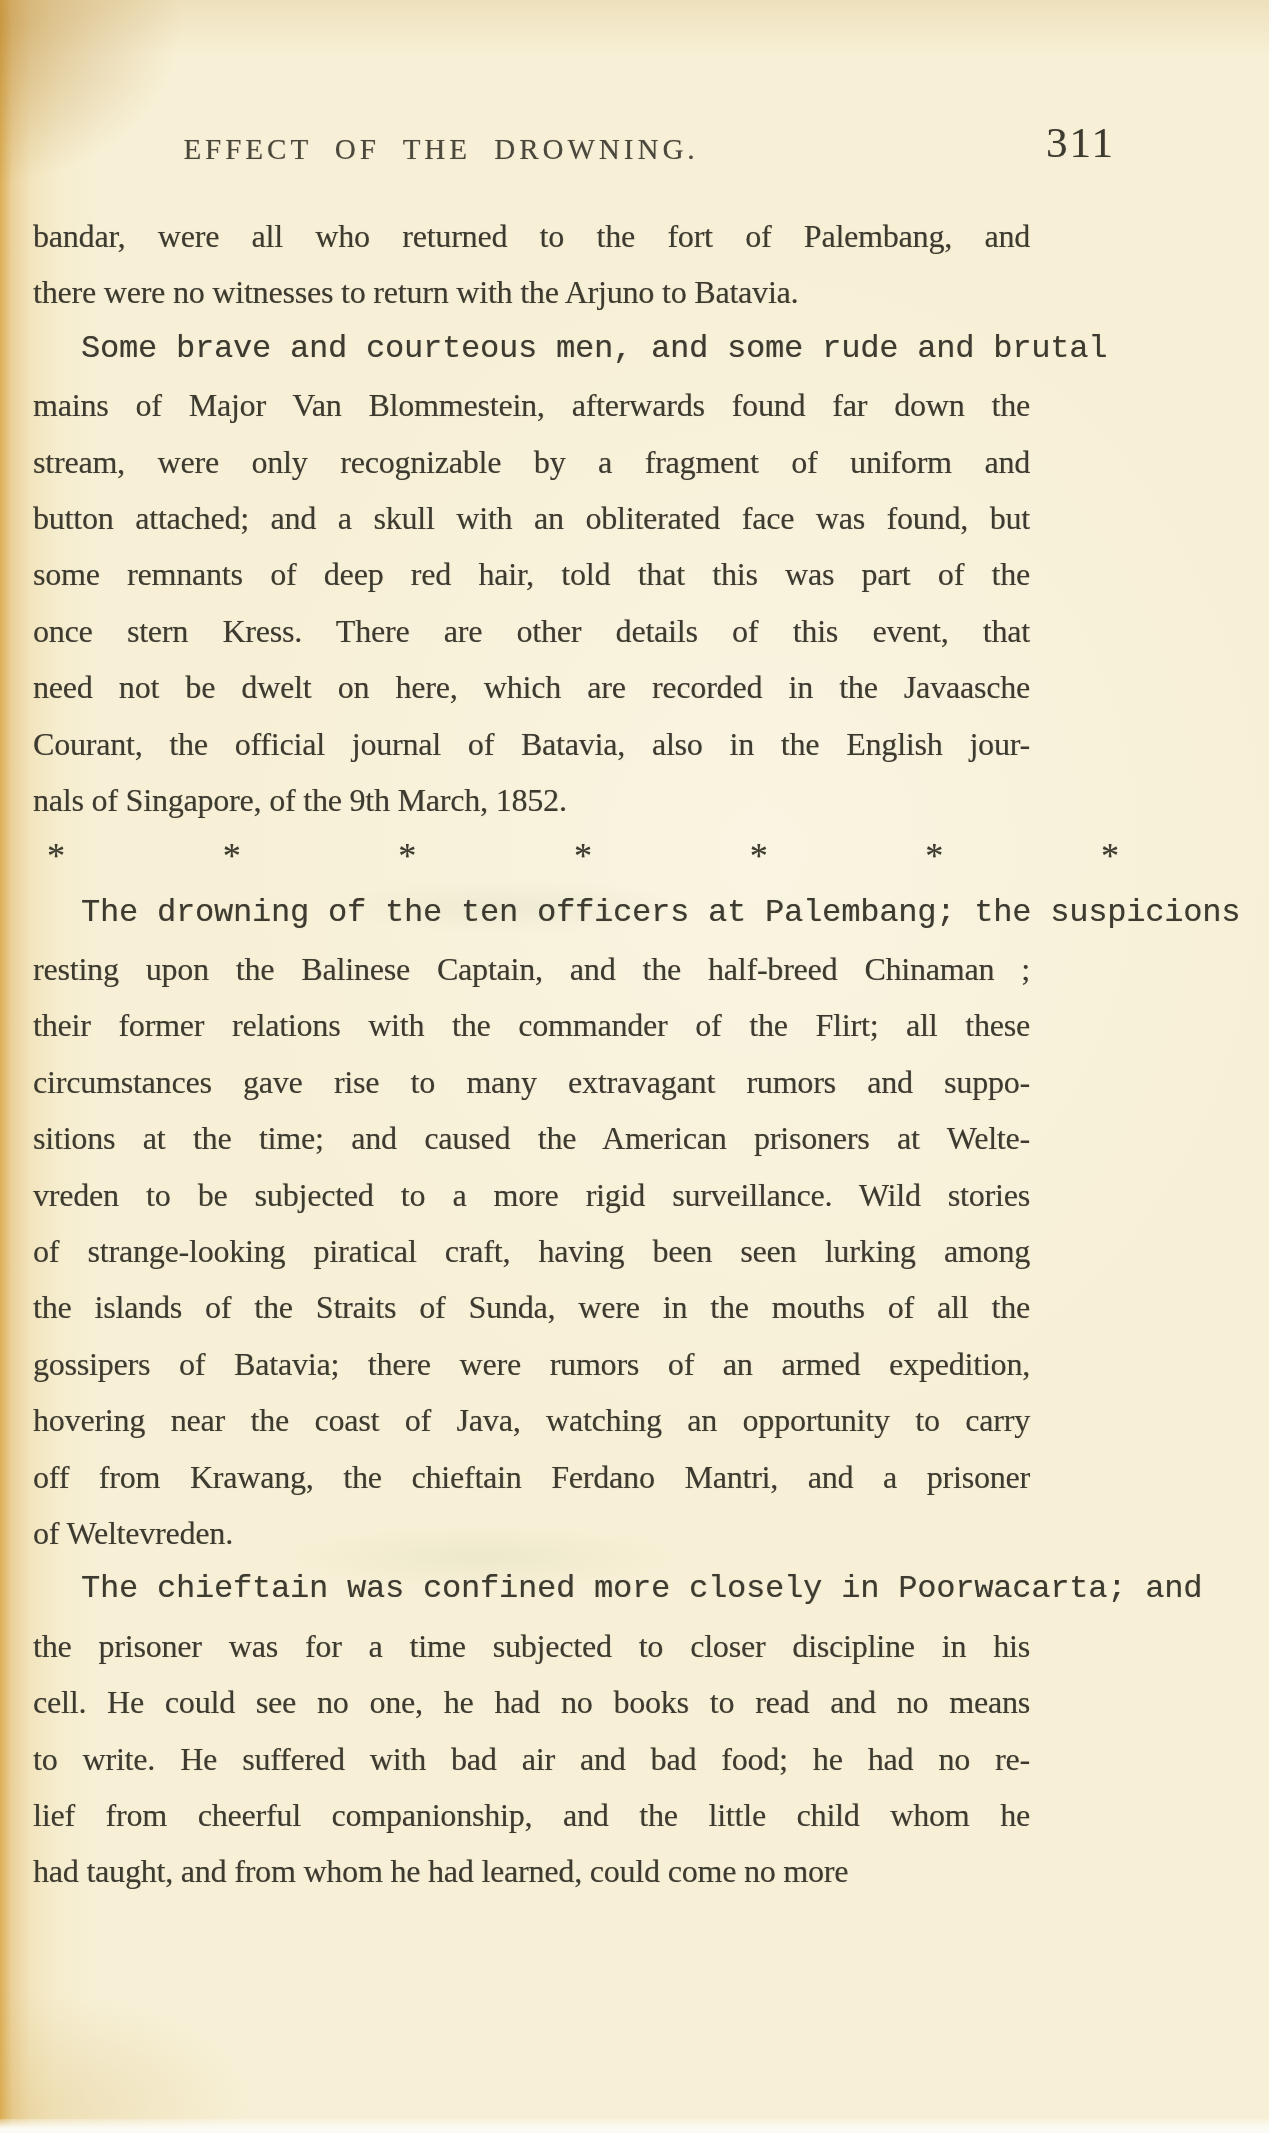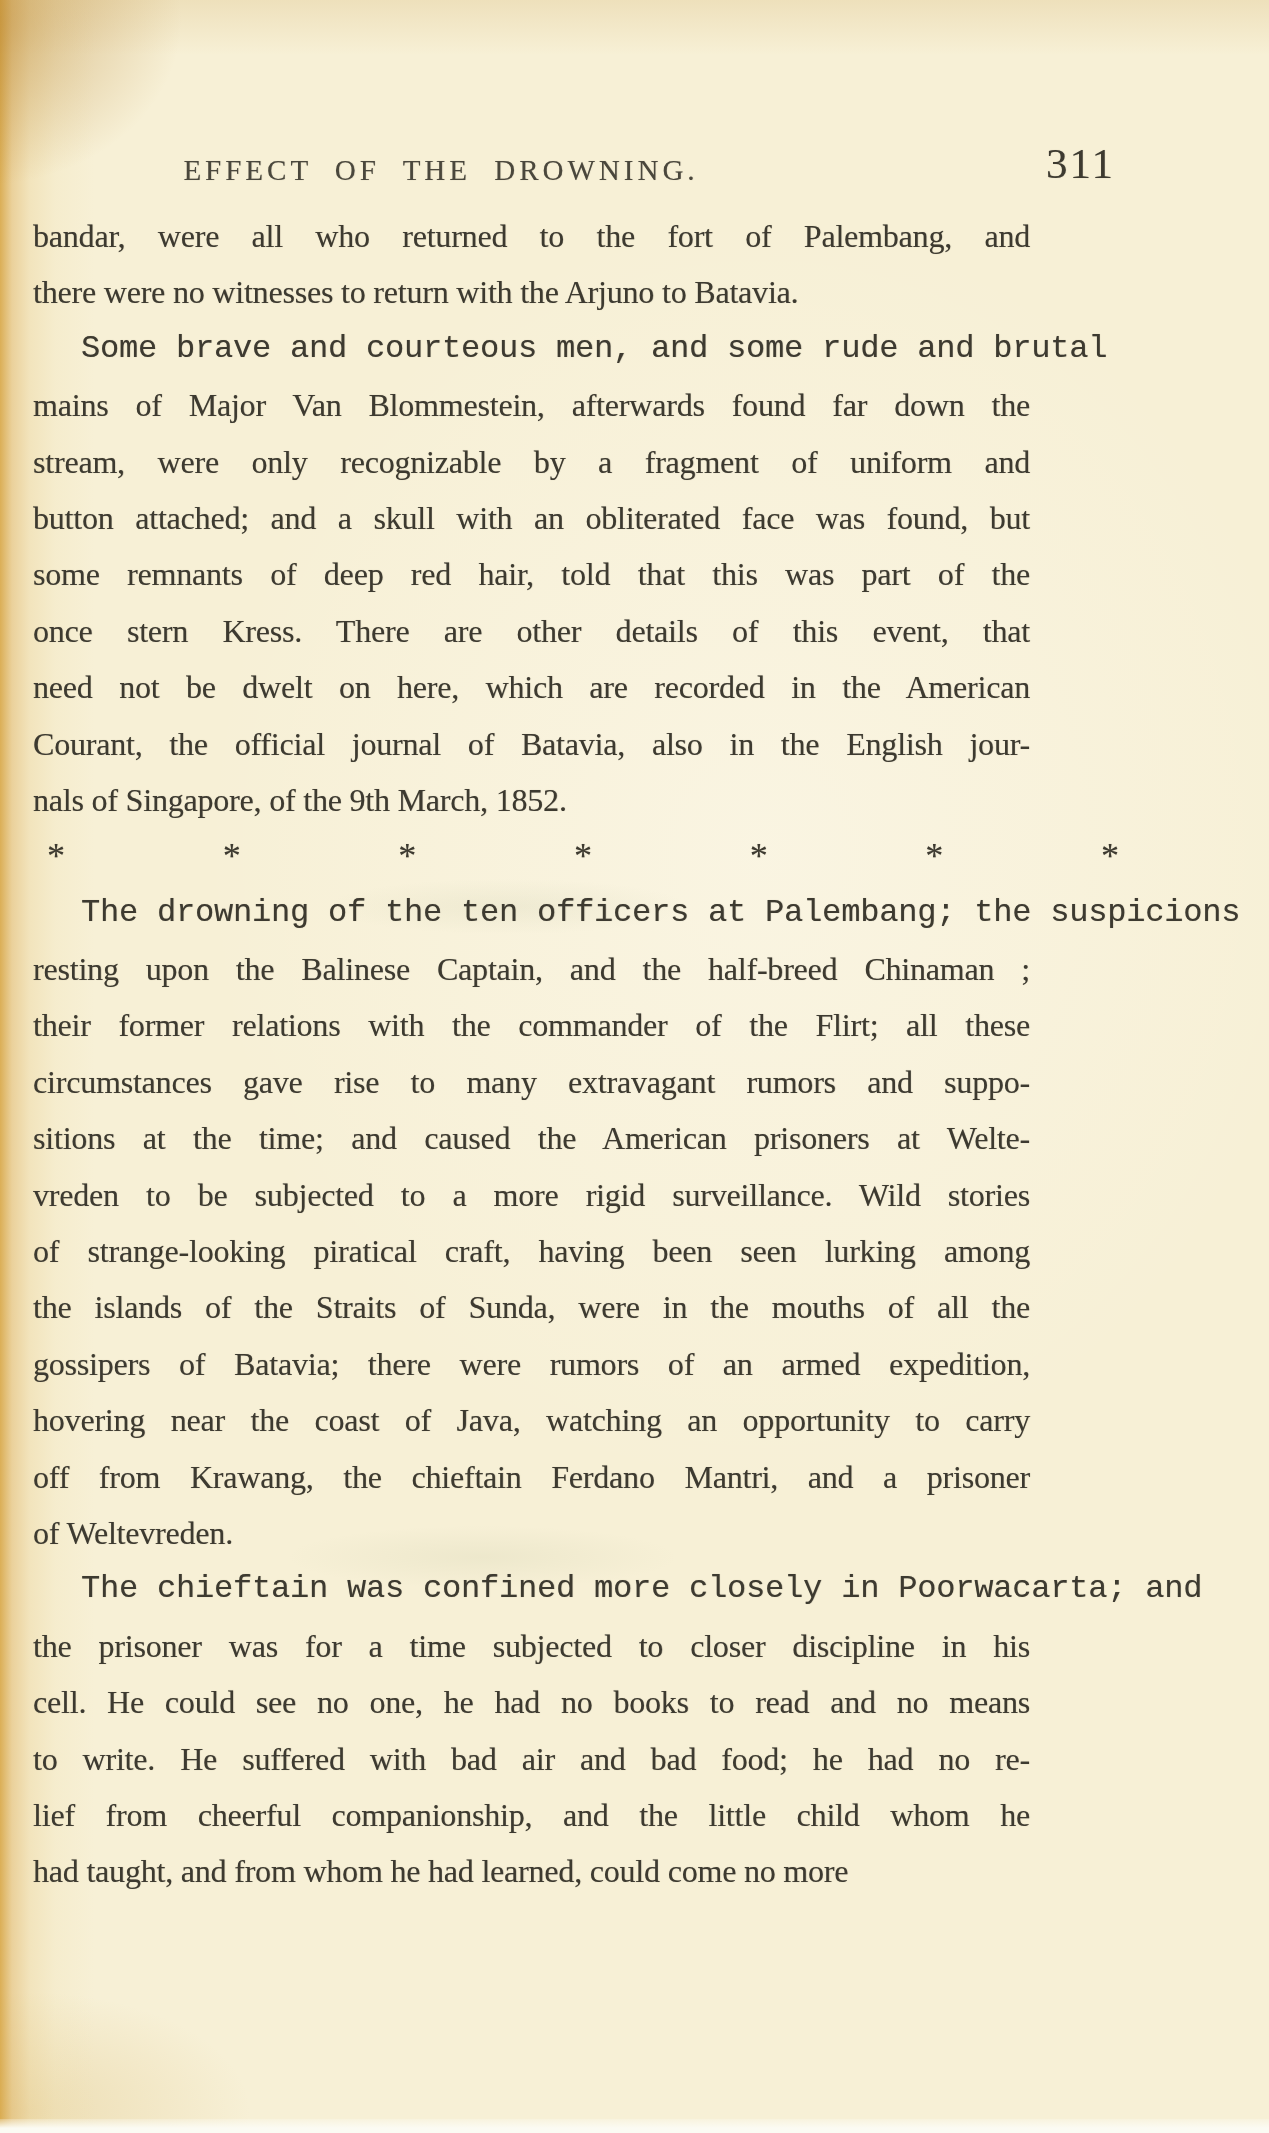--- a/index.html
+++ b/index.html
@@ -12,21 +12,21 @@
     background:
       radial-gradient(ellipse 280px 230px at -20px 20px, rgba(180,126,40,0.50), rgba(180,126,40,0) 72%),
       linear-gradient(to right, rgba(214,163,64,0.85) 0px, rgba(222,178,96,0.50) 12px, rgba(232,203,135,0.32) 30px, rgba(238,220,165,0.18) 55px, rgba(238,220,165,0) 95px),
       linear-gradient(to bottom, rgba(206,168,92,0.22), rgba(206,168,92,0) 55px),
       radial-gradient(ellipse 300px 160px at 2% 99%, rgba(212,176,96,0.30), rgba(212,176,96,0) 75%),
       radial-gradient(ellipse 260px 40px at 40% 42.5%, rgba(150,160,115,0.10), rgba(150,160,115,0) 70%),
       radial-gradient(ellipse 280px 45px at 38% 73%, rgba(150,160,115,0.10), rgba(150,160,115,0) 70%),
       radial-gradient(ellipse 700px 800px at 60% 40%, rgba(253,250,240,0.45), rgba(253,250,240,0) 80%),
       #f7f0d6;
   }
-  .running-head { position:absolute; top:0; left:0; width:100%; height:200px;margin-top:21px; }
+  .running-head { position:absolute; top:0; left:0; width:100%; height:200px; }
   .head-title {
     position:absolute; left:441px; top:133px; transform:translateX(-50%);
     font-size:29px; letter-spacing:4px; word-spacing:12px; white-space:nowrap;
     color:#4a473c; text-shadow:0.3px 0.3px 0.8px rgba(74,71,60,0.4);
   }
   .page-num {
     position:absolute; left:1046px; top:118px;
     font-size:43px; letter-spacing:2px; color:#3d3a30;
     text-shadow:0.3px 0.3px 0.8px rgba(61,58,48,0.4);
     text-align:center;
@@ -64,21 +64,21 @@
   </div>
   <div class="text-block" id="text-block">
       <div class="line">bandar, were all who returned to the fort of Palembang, and</div>
       <div class="line last">there were no witnesses to return with the Arjuno to Batavia.</div>
       <div class="line indent">Some brave and courteous men, and some rude and brutal</div>
       <div class="line">mains of Major Van Blommestein, afterwards found far down the</div>
       <div class="line">stream, were only recognizable by a fragment of uniform and</div>
       <div class="line">button attached; and a skull with an obliterated face was found, but</div>
       <div class="line">some remnants of deep red hair, told that this was part of the</div>
       <div class="line">once stern Kress. There are other details of this event, that</div>
-      <div class="line">need not be dwelt on here, which are recorded in the American</div>
+      <div class="line">need not be dwelt on here, which are recorded in the Javaasche</div>
       <div class="line">Courant, the official journal of Batavia, also in the English jour-</div>
       <div class="line last">nals of Singapore, of the 9th March, 1852.</div>
       <div class="asterisk-row">
         <span>*</span>
         <span>*</span>
         <span>*</span>
         <span>*</span>
         <span>*</span>
         <span>*</span>
         <span>*</span>

